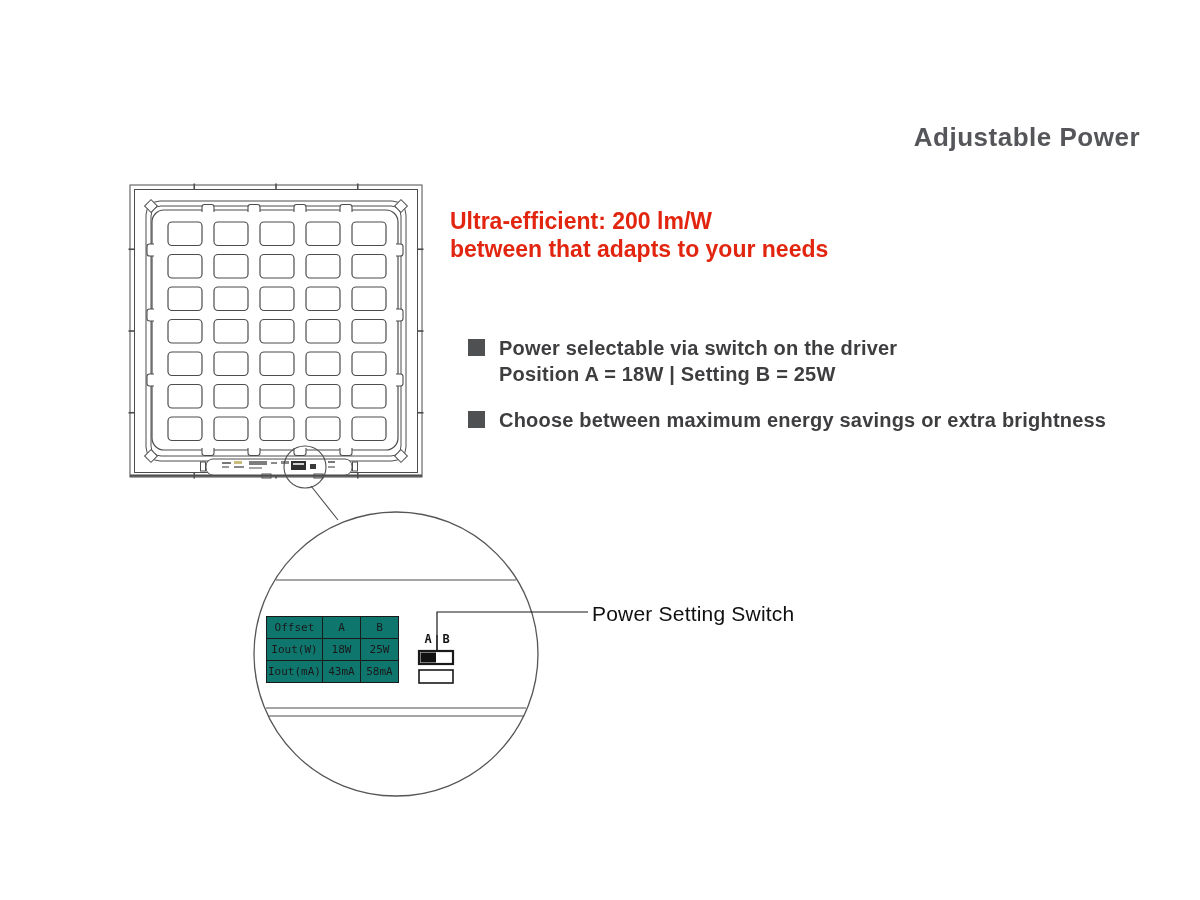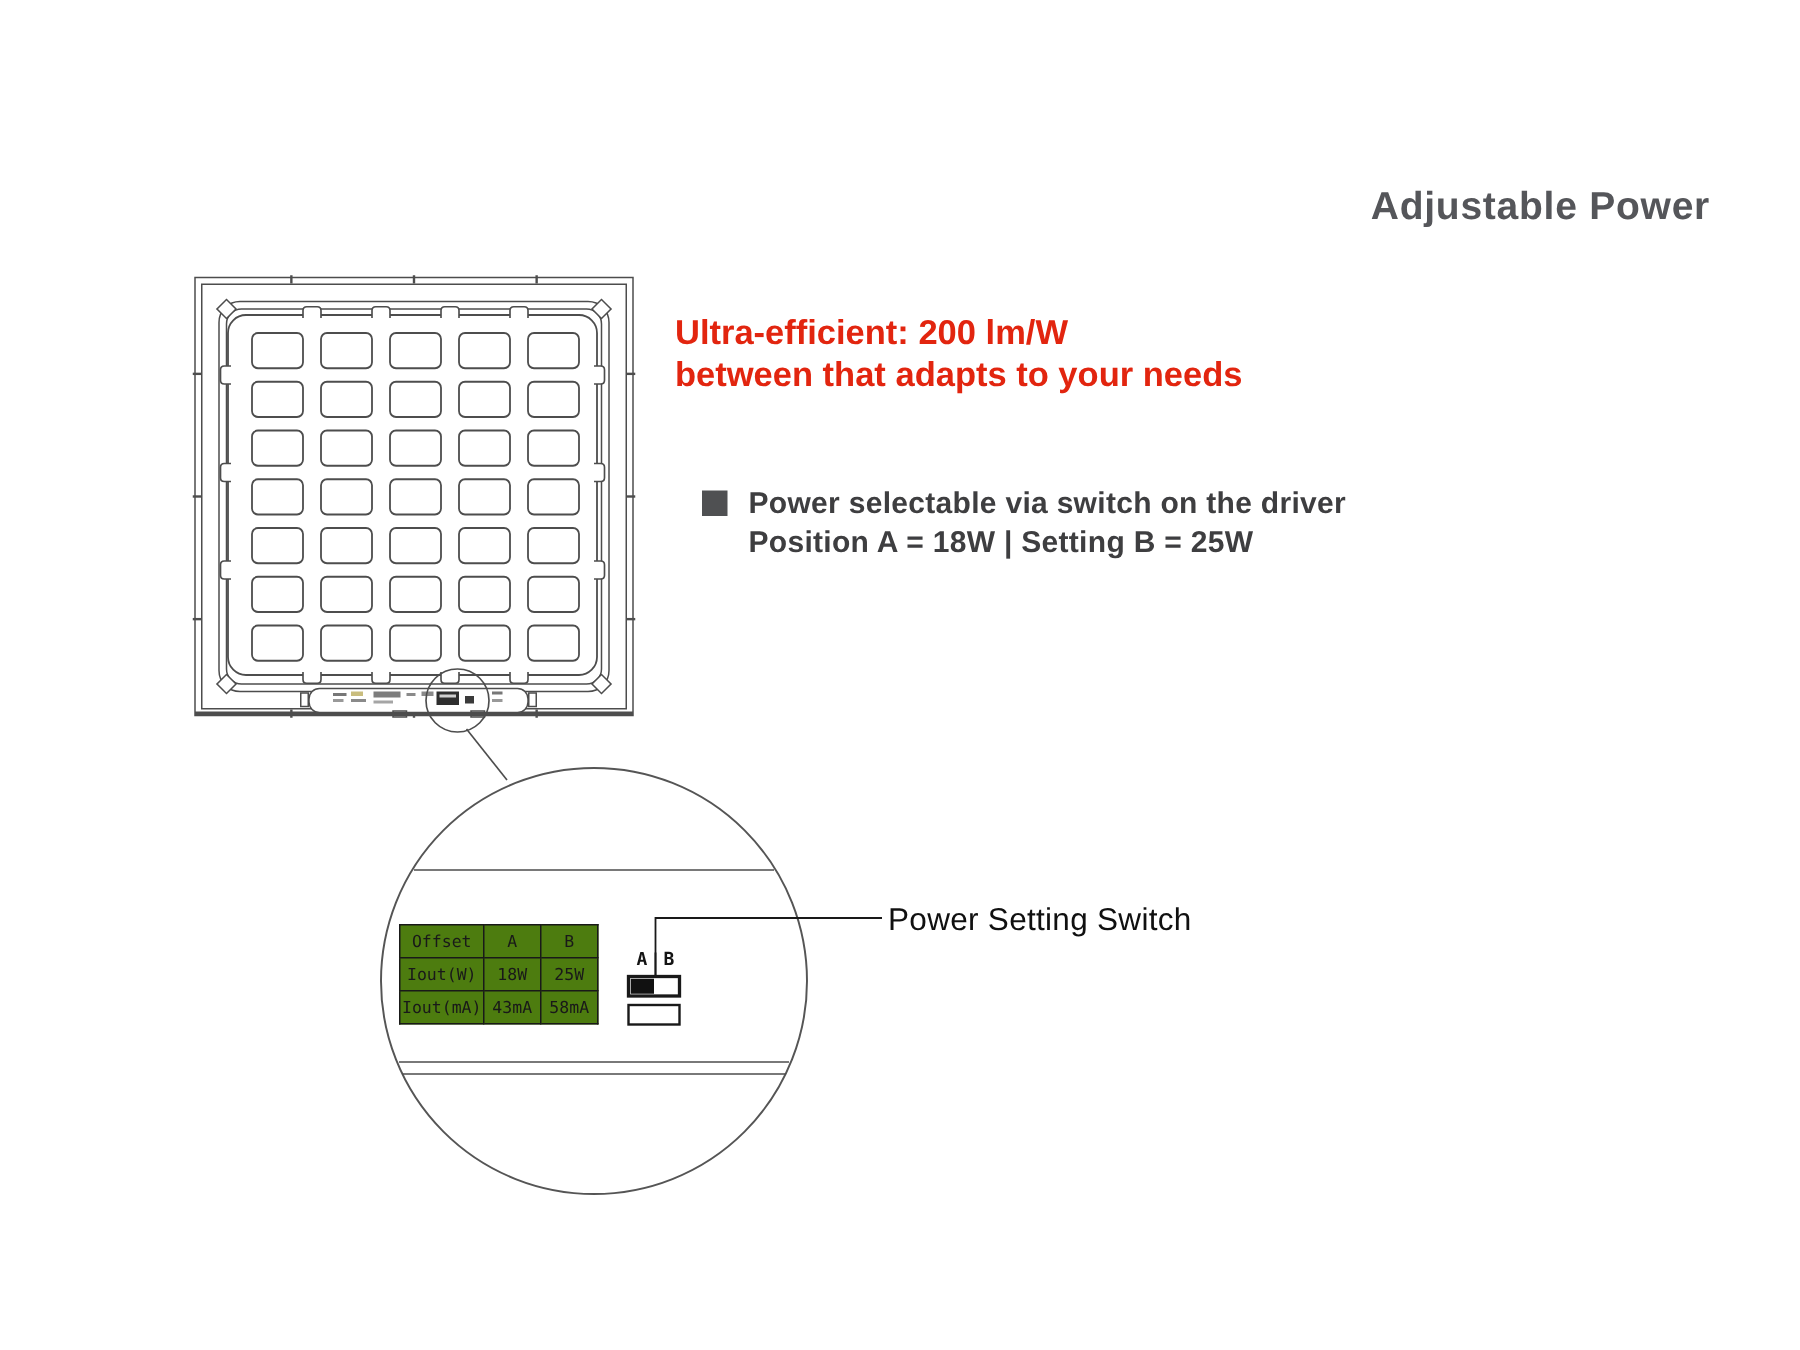--- a/index.html
+++ b/index.html
@@ -13,37 +13,37 @@
   .title{
     left:450px;top:122px;width:690px;text-align:right;
     font-size:26px;font-weight:bold;color:#55565a;letter-spacing:.5px;
   }
   .tagline{
     left:450px;top:207px;width:690px;text-align:left;
     font-size:23px;font-weight:bold;color:#e2250f;line-height:28px;
   }
 
   
-  .features{left:468px;top:323px;width:710px;display:flex;flex-direction:column;gap:20px;}
+  .features{left:468px;top:335px;width:710px;display:flex;flex-direction:column;gap:20px;}
   .feature{display:flex;gap:14px;}
   .bullet{width:17px;height:17px;background:#4f5052;margin-top:4px;flex:0 0 17px;}
   .feature-text{font-size:20px;font-weight:bold;color:#3e3e40;line-height:26px;letter-spacing:.2px;}
   .feature-text div:empty{display:none;}
 
   
   .callout-label{left:592px;top:602px;font-size:21px;color:#101010;letter-spacing:.2px;}
 
   
   .switch-labels{left:419px;top:632px;width:36px;display:flex;
     font-family:"DejaVu Sans Mono",monospace;font-size:12px;font-weight:bold;color:#141414;}
   .switch-labels span{width:18px;text-align:center;}
 
   
   table.spec{
-    left:266px;top:616px;border-collapse:collapse;background:#4d7c0f;
+    left:266px;top:616px;border-collapse:collapse;background:#0f766e;
     font-family:"DejaVu Sans Mono",monospace;font-size:11px;color:#191919;
   }
   table.spec td{
     border:1.6px solid #191919;height:21px;text-align:center;vertical-align:middle;
     padding:0 1px;white-space:nowrap;
   }
   table.spec td.c0{width:48px;}
   table.spec td.c1{width:35px;}
   table.spec td.c2{width:35px;}
 
@@ -191,20 +191,26 @@
 </div>
 
 <div class="abs features">
   <div class="feature">
     <span class="bullet"></span>
     <div class="feature-text">
       <div>Power selectable via switch on the driver</div>
       <div>Position A = 18W | Setting B = 25W</div>
     </div>
   </div>
+  <div class="feature">
+    <span class="bullet"></span>
+    <div class="feature-text">
+      <div>Choose between maximum energy savings or extra brightness</div>
+    </div>
+  </div>
 </div>
 
 <div class="abs callout-label">Power Setting Switch</div>
 
 <div class="abs switch-labels">
   <span>A</span>
   <span>B</span>
 </div>
 
 <table class="abs spec">

